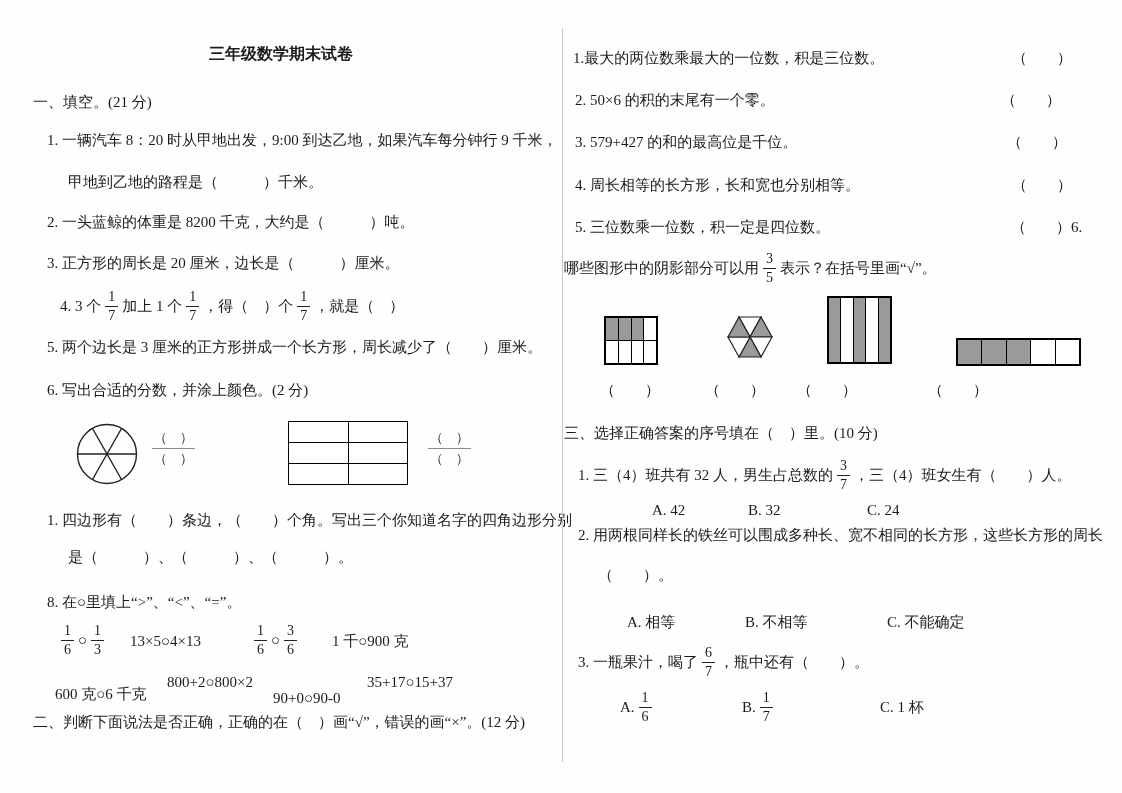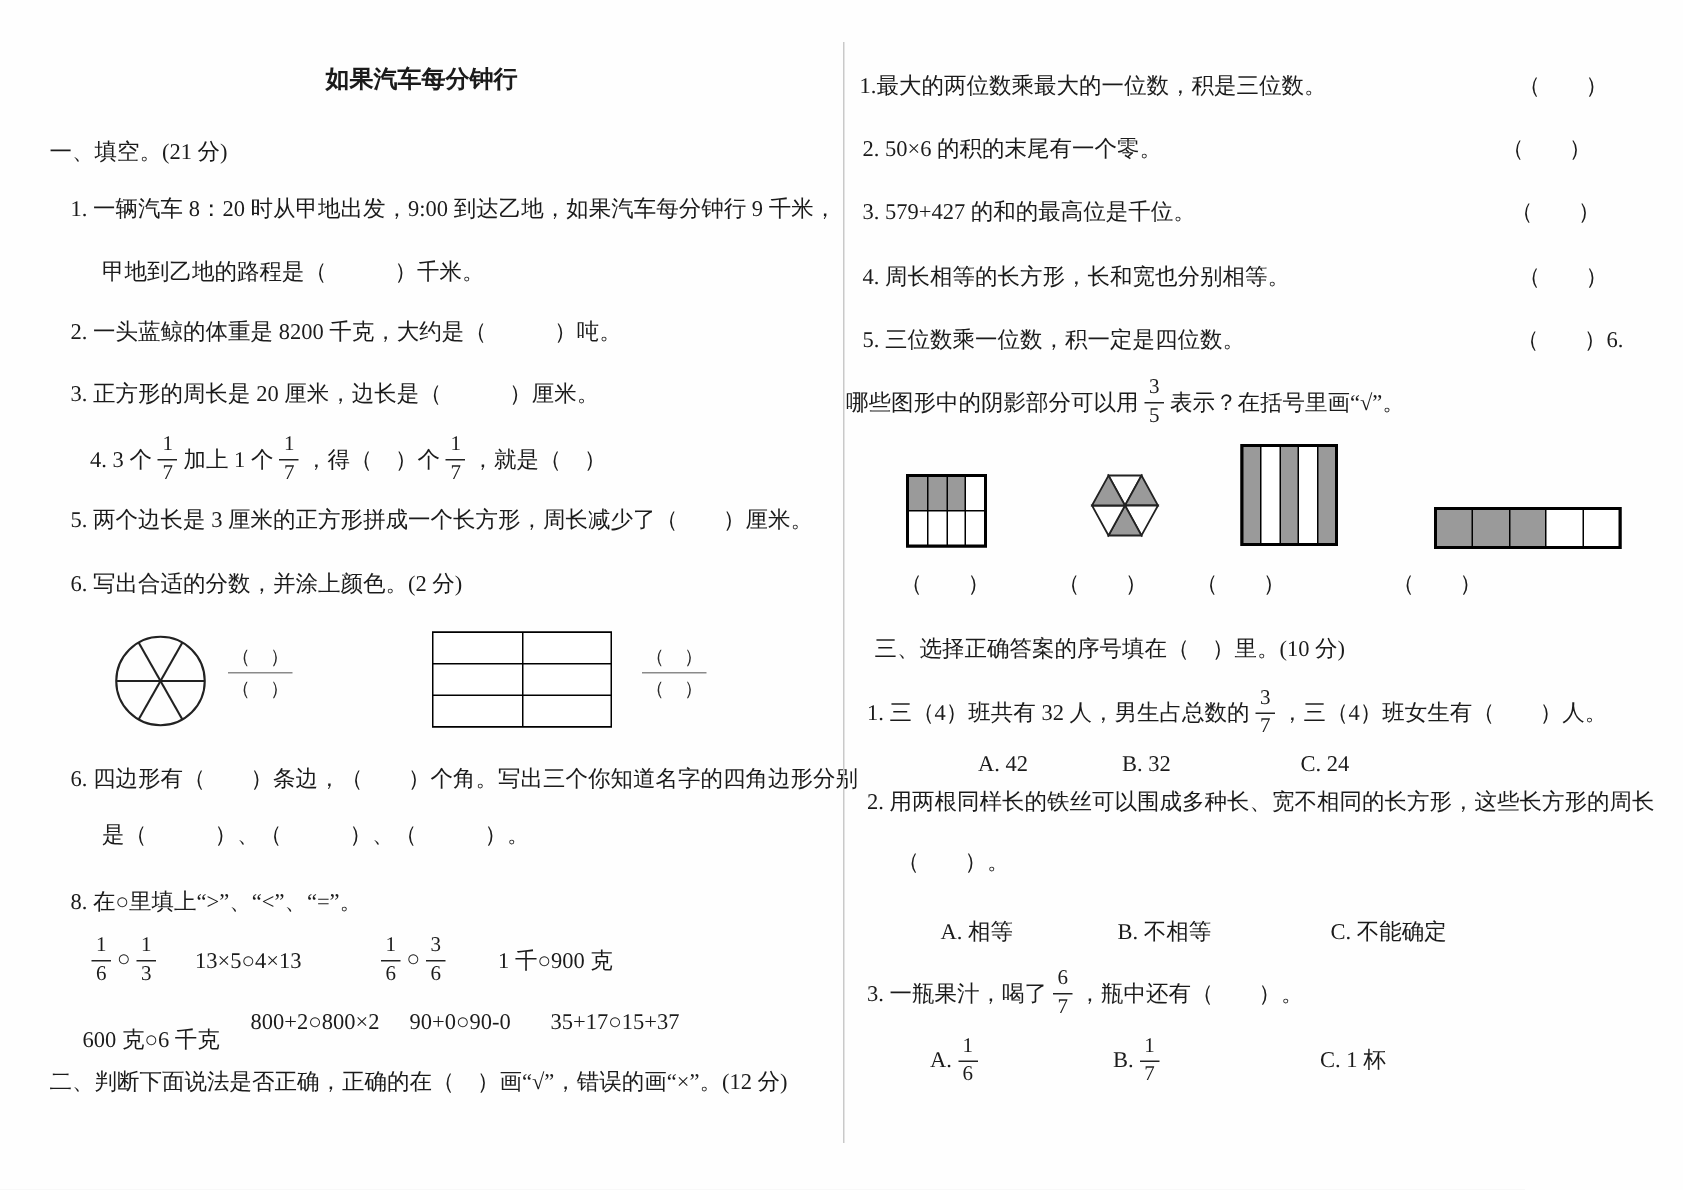--- a/index.html
+++ b/index.html
@@ -31,21 +31,21 @@
   .g-2x4{width:50px;height:45px;border-width:2px;}
   .g-strips{width:61px;height:64px;border-width:2px;}
   .g-bar{width:121px;height:24px;border-width:2px;}
   svg{display:block;}
 </style>
 </head>
 <body>
 
 <div id="page">
 
-  <div class="abs line title" style="top:44px;left:0;width:562px;">如果汽车每分钟行</div>
+  <div class="abs line title" style="top:44px;left:0;width:562px;">三年级数学期末试卷</div>
 
   <div class="abs line" style="top:92px;left:33px;">一、填空。(21 分)</div>
 
   <div class="abs line" style="top:130px;left:47px;">1. 一辆汽车 8：20 时从甲地出发，9:00 到达乙地，如果汽车每分钟行 9 千米，</div>
   <div class="abs line" style="top:172px;left:68px;">甲地到乙地的路程是（　　　）千米。</div>
 
   <div class="abs line" style="top:212px;left:47px;">2. 一头蓝鲸的体重是 8200 千克，大约是（　　　）吨。</div>
   <div class="abs line" style="top:253px;left:47px;">3. 正方形的周长是 20 厘米，边长是（　　　）厘米。</div>
 
   <div class="abs fracline" style="top:287px;left:60px;height:38px;">
@@ -79,41 +79,41 @@
       <div class="cell"></div>
       <div class="cell"></div>
       <div class="cell"></div>
       <div class="cell"></div>
     </div>
   <div class="abs pfrac" style="top:430px;left:428px;">
     <span class="top">（　）</span>
     <span class="bot">（　）</span>
   </div>
 
-  <div class="abs line" style="top:510px;left:47px;">6. 四边形有（　　）条边，（　　）个角。写出三个你知道名字的四角边形分别</div>
+  <div class="abs line" style="top:510px;left:47px;">1. 四边形有（　　）条边，（　　）个角。写出三个你知道名字的四角边形分别</div>
   <div class="abs line" style="top:547px;left:68px;">是（　　　）、（　　　）、（　　　）。</div>
 
   <div class="abs line" style="top:592px;left:47px;">8. 在○里填上“&gt;”、“&lt;”、“=”。</div>
 
   <div class="abs fracline" style="top:621px;left:57px;height:38px;">
     <span class="frac"><span class="fn">1</span><span class="fd">6</span></span>
     <span class="seg">○</span>
     <span class="frac"><span class="fn">1</span><span class="fd">3</span></span>
   </div>
   <div class="abs line" style="top:631px;left:130px;">13×5○4×13</div>
   <div class="abs fracline" style="top:621px;left:250px;height:38px;">
     <span class="frac"><span class="fn">1</span><span class="fd">6</span></span>
     <span class="seg">○</span>
     <span class="frac"><span class="fn">3</span><span class="fd">6</span></span>
   </div>
   <div class="abs line" style="top:631px;left:332px;text-align:right;">1 千○900 克</div>
 
   <div class="abs line" style="top:672px;left:55px;margin-top:12px;">600 克○6 千克</div>
   <div class="abs line" style="top:672px;left:167px;">800+2○800×2</div>
-  <div class="abs line" style="top:672px;left:273px;">90+0○90-0</div>
+  <div class="abs line" style="top:688px;left:273px;">90+0○90-0</div>
   <div class="abs line" style="top:672px;left:367px;">35+17○15+37</div>
 
   <div class="abs line" style="top:712px;left:33px;">二、判断下面说法是否正确，正确的在（　）画“√”，错误的画“×”。(12 分)</div>
 
   <div class="abs divider" style="top:28px;left:562px;height:734px;"></div>
 
   <div class="abs line" style="top:48px;left:573px;">1.最大的两位数乘最大的一位数，积是三位数。</div>
   <div class="abs line" style="top:48px;left:1012px;">（　　）</div>
 
   <div class="abs line" style="top:90px;left:575px;">2. 50×6 的积的末尾有一个零。</div>
@@ -169,21 +169,21 @@
       <div class="cell shaded"></div>
       <div class="cell"></div>
       <div class="cell"></div>
     </div>
 
   <div class="abs line" style="top:380px;left:600px;">（　　）</div>
   <div class="abs line" style="top:380px;left:705px;">（　　）</div>
   <div class="abs line" style="top:380px;left:797px;">（　　）</div>
   <div class="abs line" style="top:380px;left:928px;">（　　）</div>
 
-  <div class="abs line" style="top:423px;left:564px;padding-left:19px;">三、选择正确答案的序号填在（　）里。(10 分)</div>
+  <div class="abs line" style="top:423px;left:564px;">三、选择正确答案的序号填在（　）里。(10 分)</div>
 
   <div class="abs fracline" style="top:455px;left:578px;height:40px;">
     <span class="seg">1. 三（4）班共有 32 人，男生占总数的</span>
     <span class="frac"><span class="fn">3</span><span class="fd">7</span></span>
     <span class="seg">，三（4）班女生有（　　）人。</span>
   </div>
   <div class="abs line" style="top:500px;left:652px;">A. 42</div>
   <div class="abs line" style="top:500px;left:748px;">B. 32</div>
   <div class="abs line" style="top:500px;left:867px;">C. 24</div>
 

